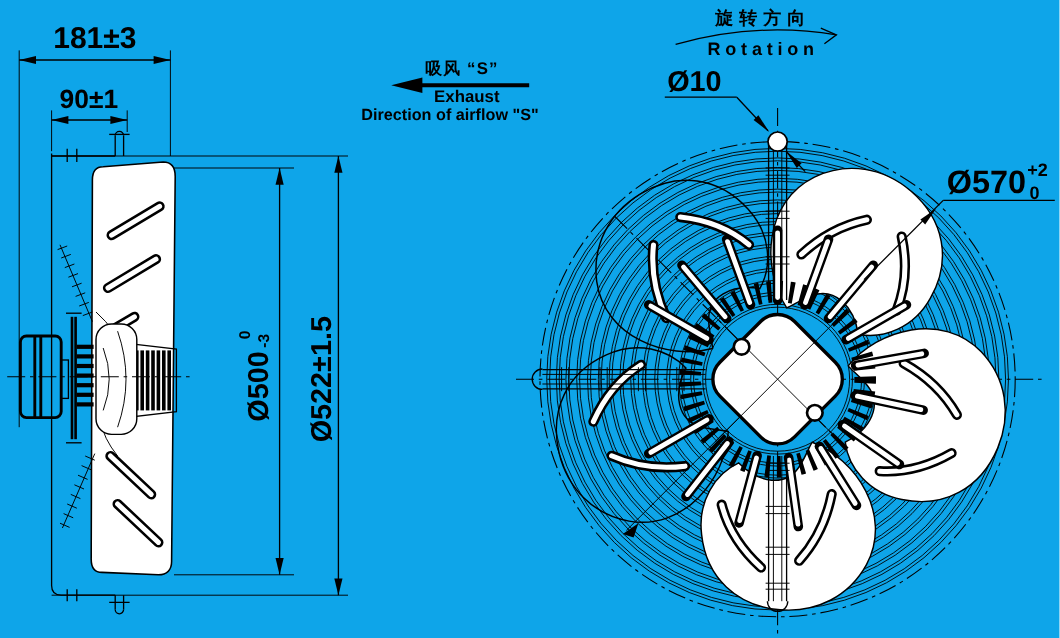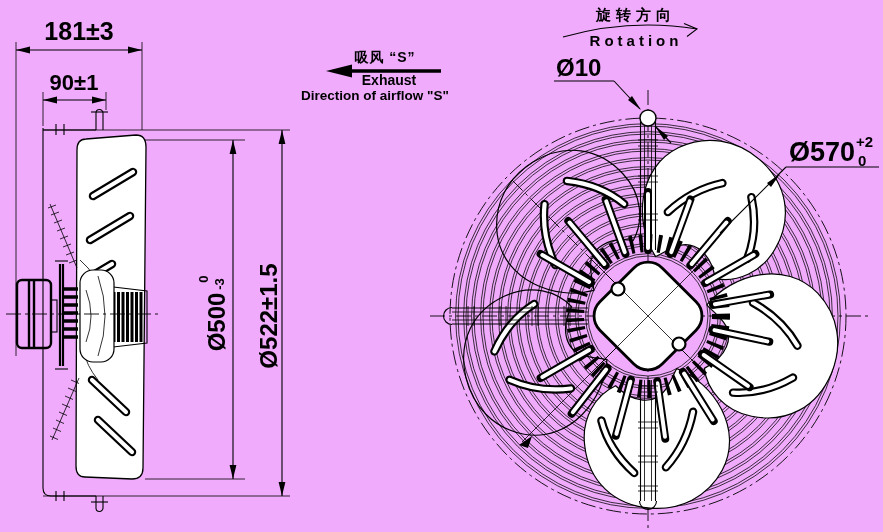--- a/index.html
+++ b/index.html
@@ -1,16 +1,16 @@
 <!DOCTYPE html>
 <html><head>
 <meta charset="utf-8">
 <style>
   html,body{margin:0;padding:0;background:#fff}
-  .canvas{position:relative;width:883px;height:532px;background:#f0abfc;overflow:hidden;
+  .canvas{position:relative;width:883px;height:532px;background:#0ea5e9;overflow:hidden;
           font-family:"Liberation Sans",sans-serif}
   svg{position:absolute;left:0;top:0}
   svg *{vector-effect:none}
   .ln{stroke:#000;fill:none;stroke-width:1.1}
   .ln2{stroke:#000;fill:none;stroke-width:2.4}
   .thin{stroke:#000;fill:none;stroke-width:.8}
   .wire{stroke:#000;fill:none;stroke-width:.75}
   .cl{stroke:#000;fill:none;stroke-width:.9;stroke-dasharray:15 4 3 4}
   .fw{fill:#fff;stroke:#000}
   .blk{fill:#000;stroke:none}

